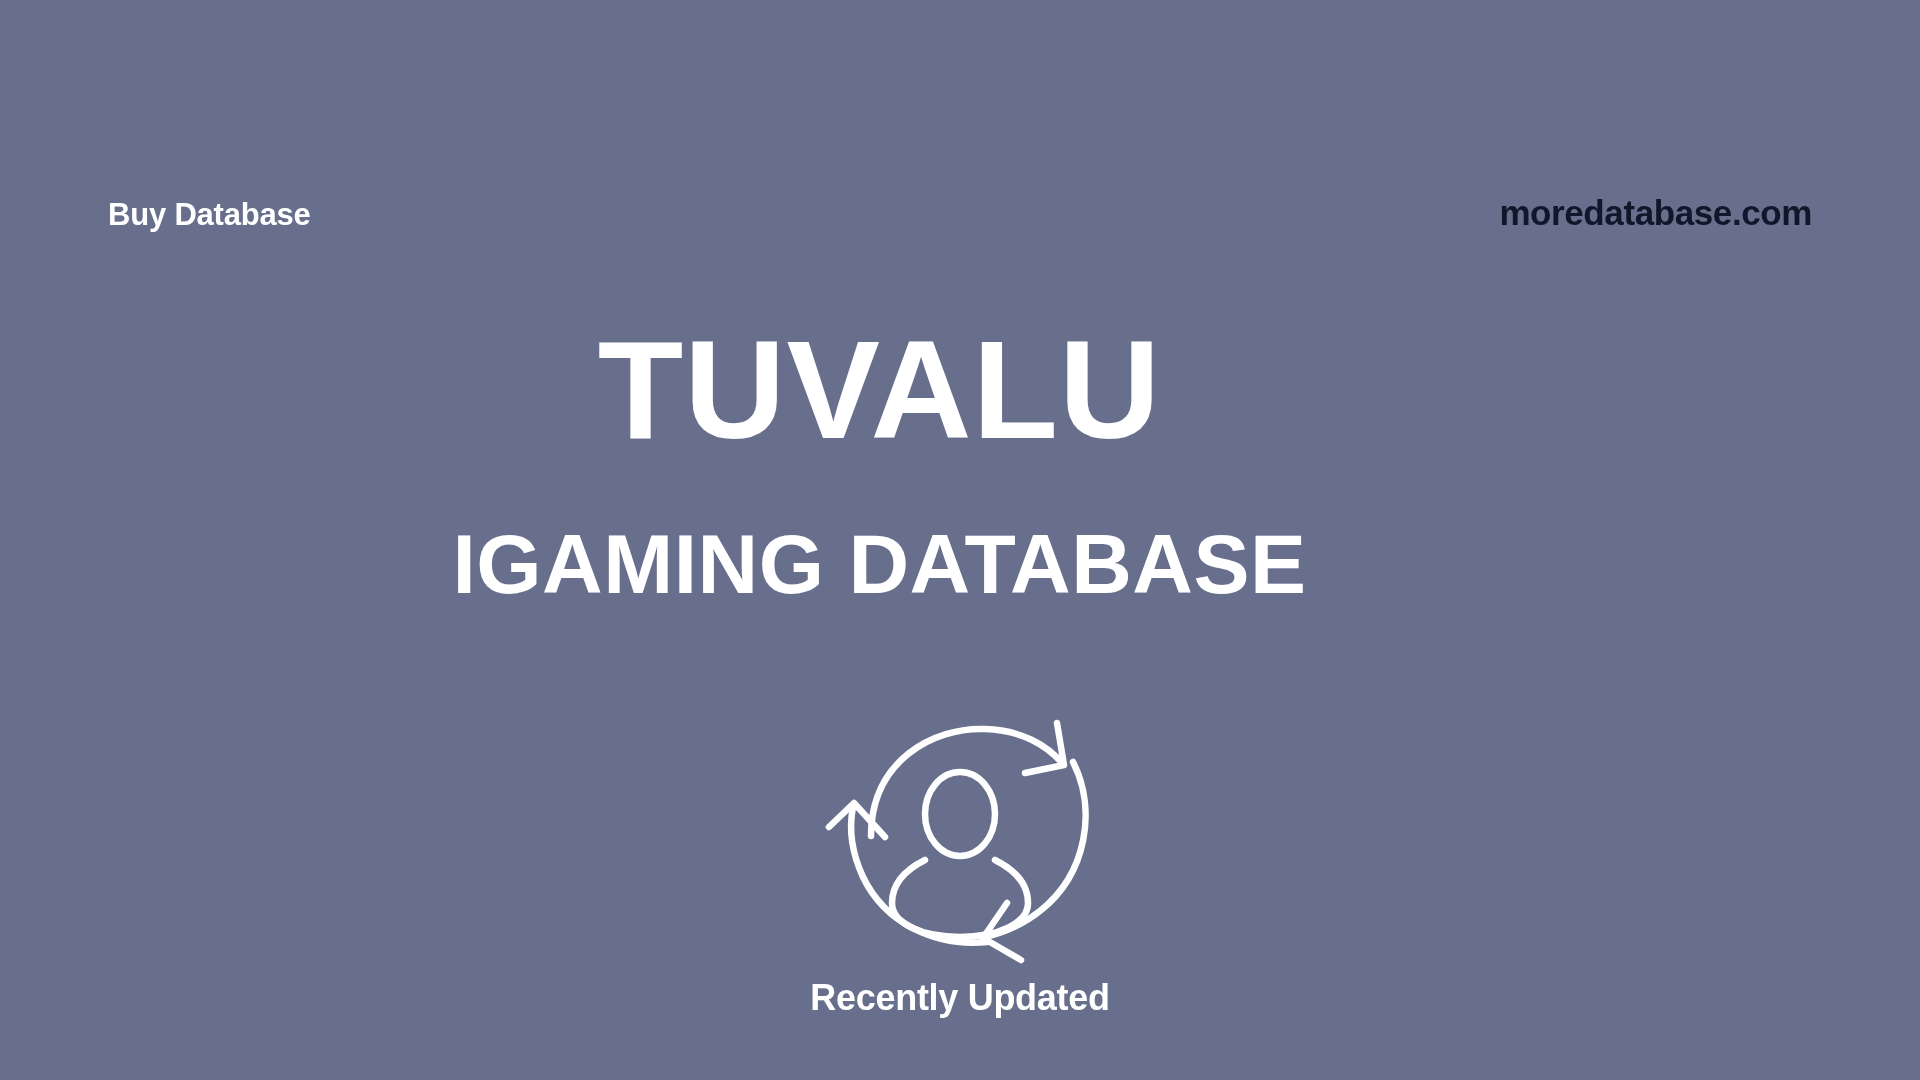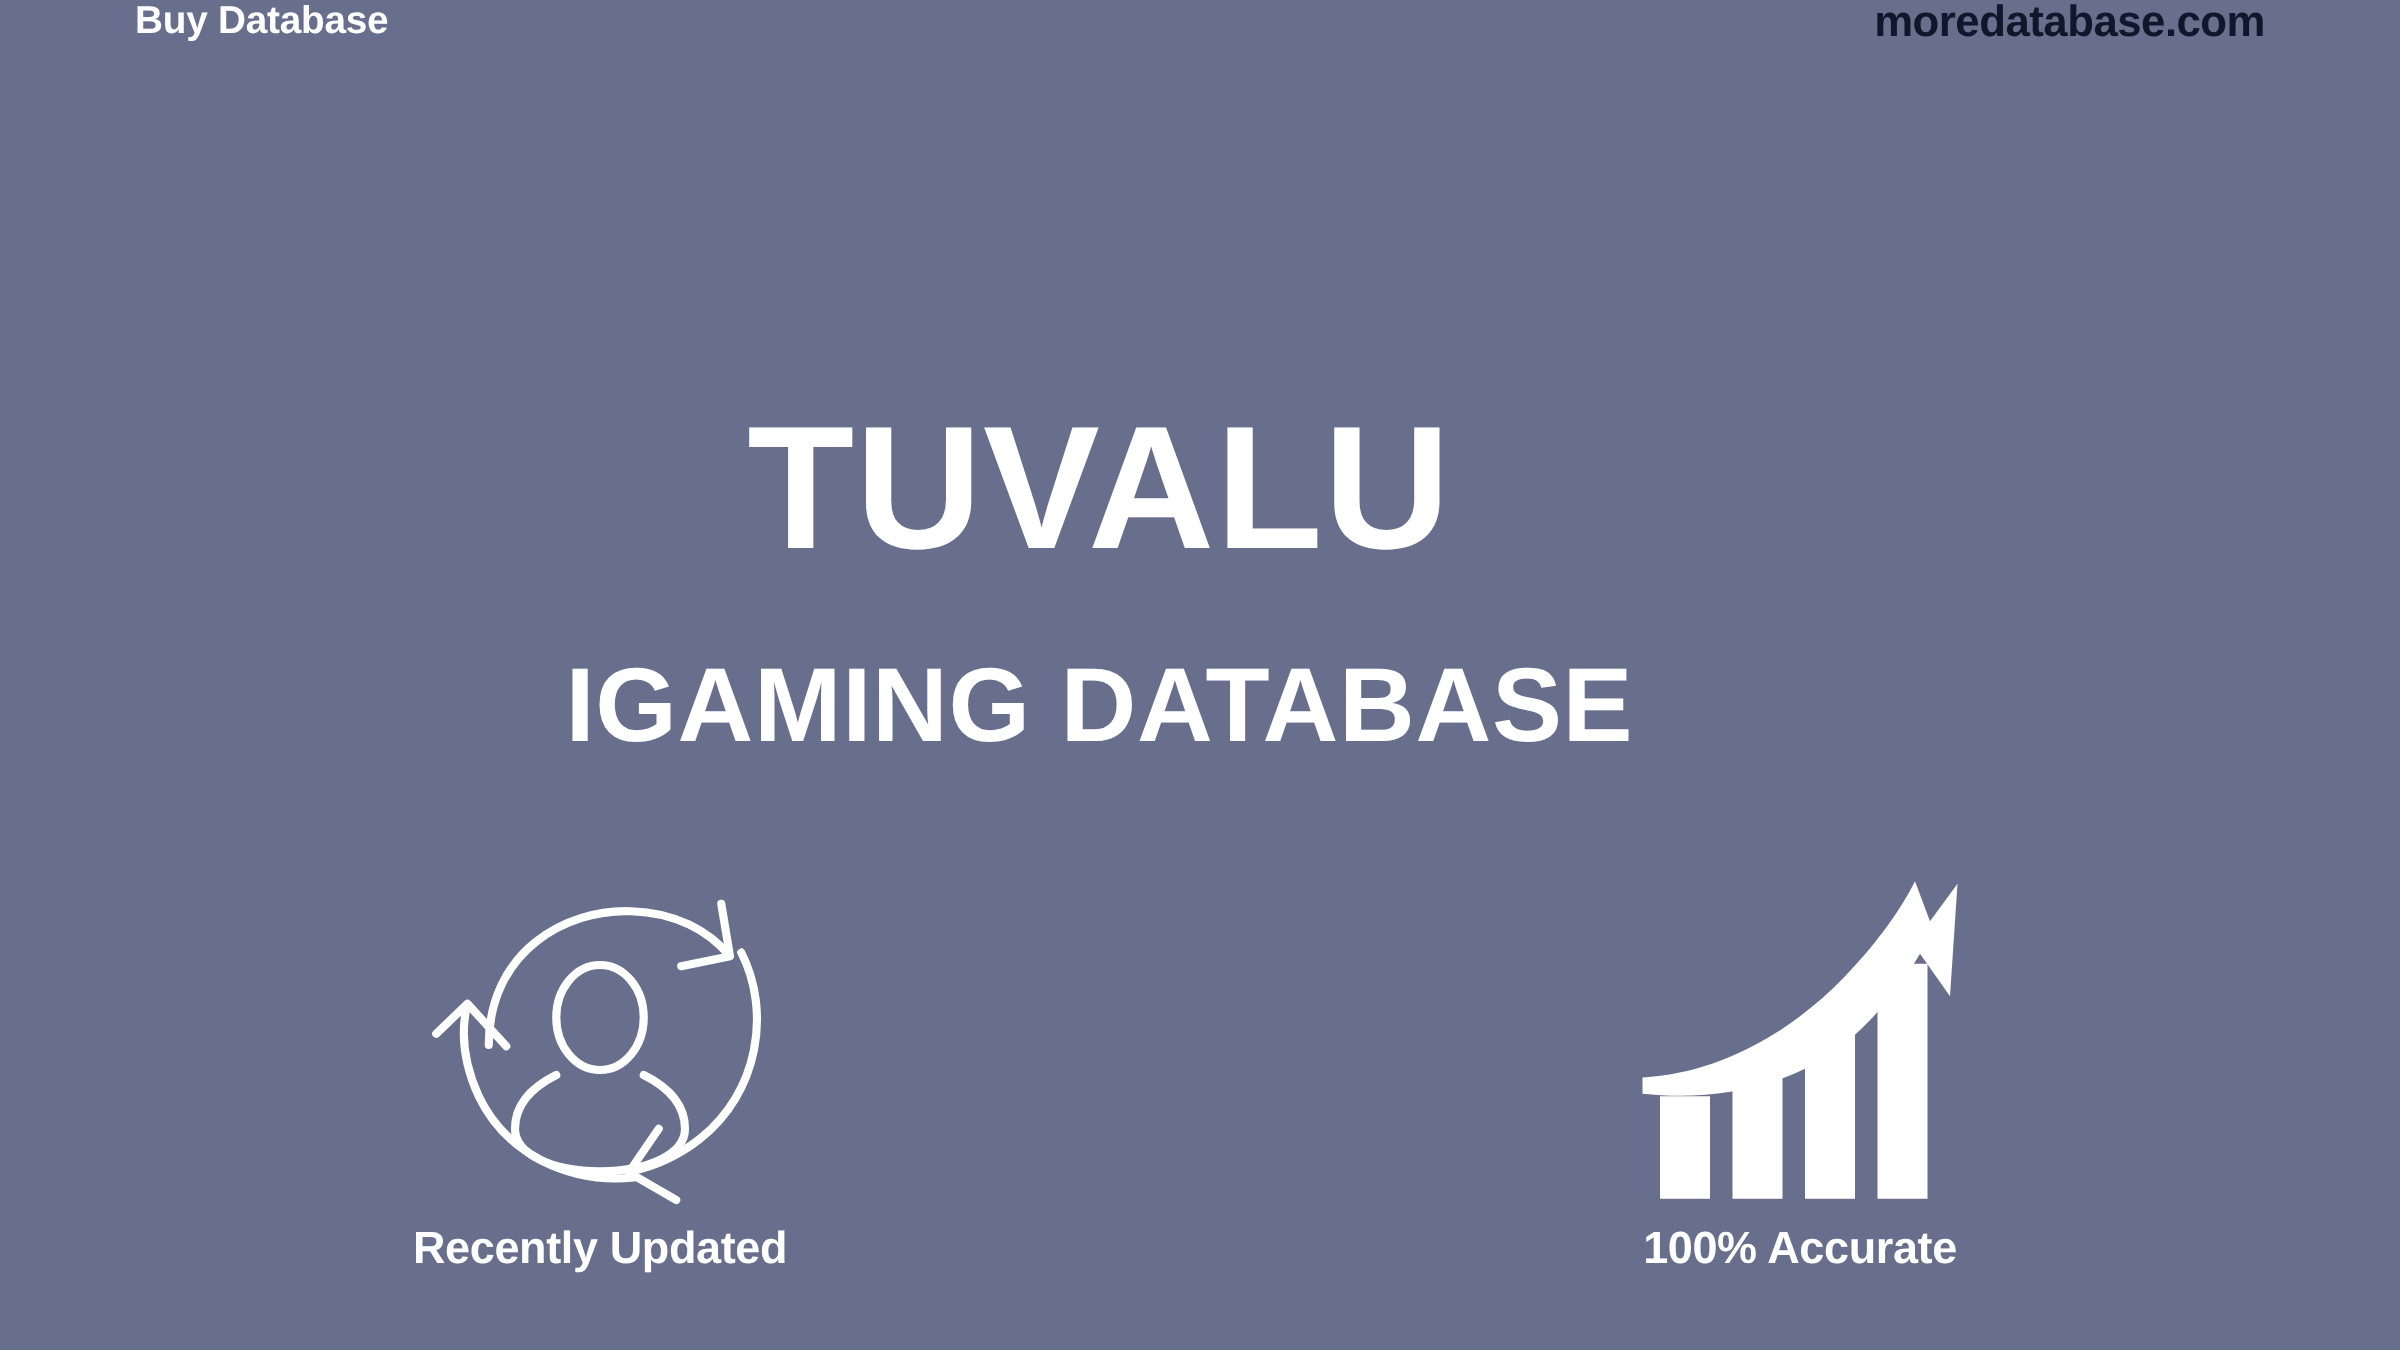--- a/index.html
+++ b/index.html
@@ -14,21 +14,21 @@
     width:1920px; height:1080px;
     background:#686f8d;
   }
 
   
   .header-bar {
     position:absolute;
     top:0; left:0;
     width:1920px; height:230px;
     display:flex;
-    align-items:flex-start;
+    align-items:flex-end;
     justify-content:space-between;
     padding:0 108px 0 108px;
   }
   .brand-label {
     color:#ffffff;
     font-size:31px;
     font-weight:bold;
     letter-spacing:-0.2px;
     line-height:1;
     white-space:nowrap;
@@ -132,39 +132,16 @@
 
           <ellipse cx="135" cy="115" rx="35" ry="42"></ellipse>
 
           <path d="M100 161 C 78 172, 67 186, 67 204 C 67 224, 96 238, 135 238
                    C 174 238, 203 224, 203 204 C 203 186, 192 172, 170 161"></path>
         </svg>
       </div>
       <div class="feature-label">Recently Updated</div>
     </div>
 
-    <div class="feature">
-      <div class="feature-icon">
-        <svg width="265" height="265" viewBox="0 0 265 265" fill="#ffffff">
-
-          <rect x="20" y="178" width="40" height="82"></rect>
-          <rect x="78" y="152" width="40" height="108"></rect>
-          <rect x="136" y="120" width="40" height="140"></rect>
-          <rect x="194" y="72" width="40" height="188"></rect>
-
-          <path d="M6 163
-                   C 66 160, 124 128, 168 82
-                   C 196 53, 214 26, 224 6
-                   L 236 38
-                   L 258 8
-                   L 252 98
-                   L 228 64
-                   C 214 88, 194 114, 170 134
-                   C 124 172, 62 182, 6 176
-                   Z"></path>
-        </svg>
-      </div>
-      <div class="feature-label">100% Accurate</div>
-    </div>
 
 
   </div>
 </div>
 
 </body></html>

